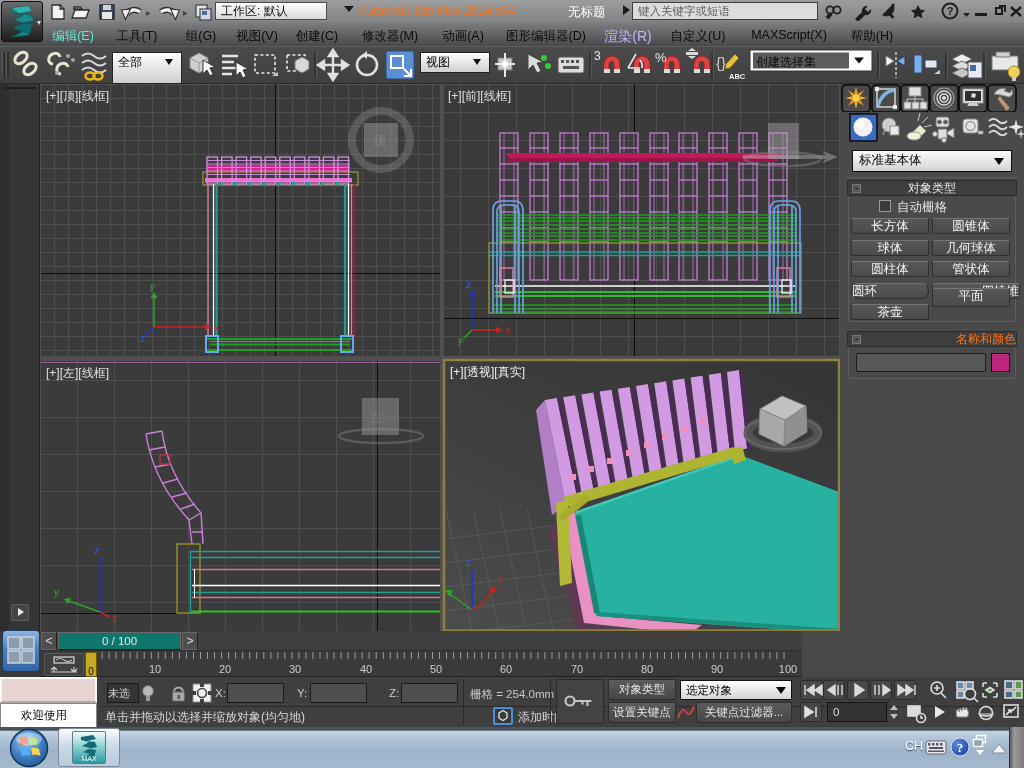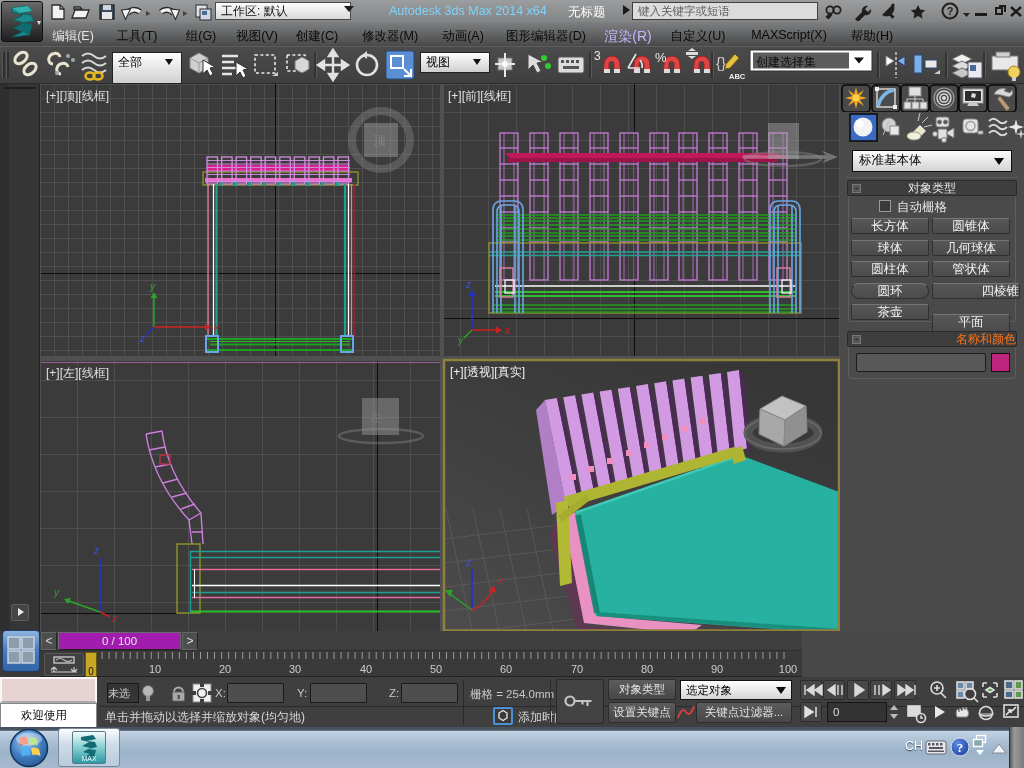--- a/index.html
+++ b/index.html
@@ -39,23 +39,23 @@
   <path d="M5 10 A8 7 0 0 1 18 8" stroke="#2b2b2b" stroke-width="6" fill="none"></path>
   <path d="M5 10 A8 7 0 0 1 18 8" stroke="#f0f0f0" stroke-width="3.4" fill="none"></path>
   <path d="M-0.5 6 L8.5 5 L3.5 15.5 Z" fill="#f0f0f0" stroke="#2b2b2b" stroke-width="1.1"></path>
  </g>
  <path d="M139 9 l4.5 2.5 -4.5 2.5 z" fill="#444"></path>
  <rect x="152" y="3" width="11" height="12" fill="#dfe3e8" stroke="#2b2b2b"></rect>
  <rect x="156" y="7" width="11" height="11" fill="#cdd6e4" stroke="#2b2b2b"></rect>
  <rect x="158" y="9" width="5" height="4" fill="#4a6a9a"></rect>
 </svg>
 
-<div class="a" style="left:215px;top:2px;width:136px;height:18px;background:linear-gradient(180deg,#fdfdfd,#d9d9d9);border:1px solid #4a4a4a;color:#111;font-size:12px;line-height:17px;padding-left:5px">工作区: 默认</div>
+<div class="a" style="left:215px;top:2px;width:112px;height:18px;background:linear-gradient(180deg,#fdfdfd,#d9d9d9);border:1px solid #4a4a4a;color:#111;font-size:12px;line-height:17px;padding-left:5px">工作区: 默认</div>
 <div class="a" style="left:344px;top:6px;width:0;height:0;border:5px solid transparent;border-top:6px solid #1c1c1c"></div>
-<div class="a tx" style="left:389px;top:4px;color:#7dd3fc;font-size:12.5px">Autodesk 3ds Max  2014 x64</div>
+<div class="a tx" style="left:358px;top:4px;color:#f97316;font-size:12.5px">Autodesk 3ds Max  2014 x64</div>
 <div class="a tx" style="left:568px;top:4px;color:#fff;font-size:12.5px">无标题</div>
 <div class="a" style="left:623px;top:5px;width:0;height:0;border:5px solid transparent;border-left:7px solid #1a1a1a"></div>
 
 <div class="a" style="left:632px;top:2px;width:186px;height:18px;background:#dcdcdc;border:1px solid #3f3f3f;color:#5e5e5e;font-size:11.5px;line-height:16px;padding-left:5px">键入关键字或短语</div>
 <svg class="a" style="left:822px;top:2px" width="150" height="19" viewBox="0 0 150 19">
  <g fill="#1f1f1f">
   <circle cx="8" cy="8" r="3.6" fill="none" stroke="#1f1f1f" stroke-width="1.8"></circle>
   <circle cx="15" cy="8" r="3.6" fill="none" stroke="#1f1f1f" stroke-width="1.8"></circle>
   <rect x="5" y="11" width="4" height="6" transform="rotate(40 7 14)"></rect>
   <path d="M46 4 a5 5 0 0 0 -6 6 l-7 7 3 3 7 -7 a5 5 0 0 0 6 -6 l-3 3 -3 -3 z"></path>
@@ -68,21 +68,21 @@
  <text x="128" y="13" font-size="11" font-weight="bold" fill="#1f1f1f" text-anchor="middle">?</text>
  <path d="M141 11 l3.5 4 3.5 -4 z" fill="#222"></path>
 </svg>
 
 <div class="a" style="left:975px;top:13px;width:12px;height:3px;background:#1b1b1b"></div>
 <div class="a" style="left:995px;top:7px;width:8px;height:8px;border:2px solid #1b1b1b"></div>
 <div class="a" style="left:999px;top:5px;width:7px;height:7px;border:2px solid #1b1b1b;border-left:none;border-bottom:none"></div>
 <svg class="a" style="left:1010px;top:6px" width="12" height="11">
     <path d="M1 1 L11 10 M11 1 L1 10" stroke="#1b1b1b" stroke-width="2.4"></path>
   </svg>
-<div class="a tx" style="left:73px;top:28px;transform:translateX(-50%);color:#e5e5e5;font-size:12.5px">编辑(E)</div>
+<div class="a tx" style="left:73px;top:28px;transform:translateX(-50%);color:#5eead4;font-size:12.5px">编辑(E)</div>
 <div class="a tx" style="left:137px;top:28px;transform:translateX(-50%);color:#0a0a0a;font-size:12.5px">工具(T)</div>
 <div class="a tx" style="left:201px;top:28px;transform:translateX(-50%);color:#0a0a0a;font-size:12.5px">组(G)</div>
 <div class="a tx" style="left:257px;top:28px;transform:translateX(-50%);color:#0a0a0a;font-size:12.5px">视图(V)</div>
 <div class="a tx" style="left:317px;top:28px;transform:translateX(-50%);color:#0a0a0a;font-size:12.5px">创建(C)</div>
 <div class="a tx" style="left:390px;top:28px;transform:translateX(-50%);color:#0a0a0a;font-size:12.5px">修改器(M)</div>
 <div class="a tx" style="left:463px;top:28px;transform:translateX(-50%);color:#0a0a0a;font-size:12.5px">动画(A)</div>
 <div class="a tx" style="left:546px;top:28px;transform:translateX(-50%);color:#0a0a0a;font-size:12.5px">图形编辑器(D)</div>
 <div class="a tx" style="left:628px;top:28px;transform:translateX(-50%);color:#c4b5fd;font-size:14px">渲染(R)</div>
 <div class="a tx" style="left:698px;top:28px;transform:translateX(-50%);color:#0a0a0a;font-size:12.5px">自定义(U)</div>
 <div class="a tx" style="left:789px;top:28px;transform:translateX(-50%);color:#0a0a0a;font-size:12.5px">MAXScript(X)</div>
@@ -735,43 +735,43 @@
     <div style="text-align:center;color:#e8e8e8;font-size:12px;line-height:15px">对象类型</div>
   </div>
 <div class="a" style="left:879px;top:200px;width:12px;height:12px;background:#3a3a3a;border:1.5px solid #999"></div>
 <div class="a tx" style="left:897px;top:199px;color:#e0e0e0;font-size:12.5px">自动栅格</div>
 <div class="a" style="left:851px;top:218px;width:78px;height:16px;background:linear-gradient(180deg,#575757,#4b4b4b);border:1px solid #303030;border-top-color:#757575;border-radius:2px;color:#f2f2f2;font-size:12.5px;line-height:14px;text-align:center">长方体</div>
 <div class="a" style="left:932px;top:218px;width:78px;height:16px;background:linear-gradient(180deg,#575757,#4b4b4b);border:1px solid #303030;border-top-color:#757575;border-radius:2px;color:#f2f2f2;font-size:12.5px;line-height:14px;text-align:center">圆锥体</div>
 <div class="a" style="left:851px;top:240px;width:78px;height:16px;background:linear-gradient(180deg,#575757,#4b4b4b);border:1px solid #303030;border-top-color:#757575;border-radius:2px;color:#f2f2f2;font-size:12.5px;line-height:14px;text-align:center">球体</div>
 <div class="a" style="left:932px;top:240px;width:78px;height:16px;background:linear-gradient(180deg,#575757,#4b4b4b);border:1px solid #303030;border-top-color:#757575;border-radius:2px;color:#f2f2f2;font-size:12.5px;line-height:14px;text-align:center">几何球体</div>
 <div class="a" style="left:851px;top:261px;width:78px;height:16px;background:linear-gradient(180deg,#575757,#4b4b4b);border:1px solid #303030;border-top-color:#757575;border-radius:2px;color:#f2f2f2;font-size:12.5px;line-height:14px;text-align:center">圆柱体</div>
 <div class="a" style="left:932px;top:261px;width:78px;height:16px;background:linear-gradient(180deg,#575757,#4b4b4b);border:1px solid #303030;border-top-color:#757575;border-radius:2px;color:#f2f2f2;font-size:12.5px;line-height:14px;text-align:center">管状体</div>
-<div class="a" style="left:851px;top:283px;width:78px;height:16px;background:linear-gradient(180deg,#575757,#4b4b4b);border:1px solid #303030;border-top-color:#757575;border-radius:8px;color:#f2f2f2;font-size:12.5px;line-height:14px;text-align:center">圆环</div>
+<div class="a" style="left:851px;top:283px;width:78px;height:16px;background:linear-gradient(180deg,#575757,#4b4b4b);border:1px solid #303030;border-top-color:#757575;border-radius:8px;color:#f2f2f2;font-size:12.5px;line-height:14px;">圆环</div>
 <div class="a" style="left:932px;top:283px;width:88px;height:16px;background:linear-gradient(180deg,#575757,#4b4b4b);border:1px solid #303030;border-top-color:#757575;border-radius:2px;color:#f2f2f2;font-size:12.5px;line-height:14px;text-align:right">四棱锥</div>
 <div class="a" style="left:851px;top:304px;width:78px;height:16px;background:linear-gradient(180deg,#575757,#4b4b4b);border:1px solid #303030;border-top-color:#757575;border-radius:2px;color:#f2f2f2;font-size:12.5px;line-height:14px;text-align:center">茶壶</div>
-<div class="a" style="left:932px;top:314px;width:78px;height:19px;background:linear-gradient(180deg,#575757,#4b4b4b);border:1px solid #303030;border-top-color:#757575;border-radius:2px;color:#f2f2f2;font-size:12.5px;line-height:14px;text-align:center">平面</div>
+<div class="a" style="left:932px;top:288px;width:78px;height:19px;background:linear-gradient(180deg,#575757,#4b4b4b);border:1px solid #303030;border-top-color:#757575;border-radius:2px;color:#f2f2f2;font-size:12.5px;line-height:14px;text-align:center">平面</div>
 <div class="a" style="left:847px;top:331px;width:170px;height:16px;background:#3e3e3e;border:1px solid #2a2a2a;border-radius:2px">
     <div class="a" style="left:4px;top:3px;width:9px;height:9px;background:#575757;border:1px solid #777;color:#000;font-size:9px;line-height:7px;text-align:center">-</div>
     <div style="text-align:right;color:#f97316;font-size:12px;line-height:15px">名称和颜色</div>
   </div>
 <div class="a" style="left:856px;top:353px;width:130px;height:19px;background:#585858;border:1.5px solid #1c1c1c;border-radius:2px"></div>
 <div class="a" style="left:991px;top:353px;width:19px;height:19px;background:#c0257e;border:1.5px solid #111"></div>
 <div class="a" style="left:40px;top:631px;width:762px;height:20px;background:#3f3f3f;border-bottom:1px solid #2e2e2e"></div>
 <div class="a" style="left:2px;top:630px;width:38px;height:42px;background:linear-gradient(180deg,#8fb4e0,#4a7ec0 45%,#3264a8);border:1px solid #1e3c64;border-radius:4px">
 <svg width="36" height="40">
       <g fill="#8e9dac" stroke="#c8d4e0" stroke-width="1.5">
 <rect x="5" y="6" width="12" height="12"></rect>
         <rect x="19" y="6" width="12" height="12"></rect>
 <rect x="5" y="20" width="12" height="12"></rect>
         <rect x="19" y="20" width="12" height="12"></rect>
 </g>
     </svg></div>
 <div class="a" style="left:802px;top:631px;width:222px;height:46px;background:#484848"></div>
 <div class="a" style="left:41px;top:632px;width:16px;height:18px;background:#4e4e4e;border:1px solid #666;border-right-color:#222;color:#ddd;font-size:12px;text-align:center;line-height:16px">&lt;</div>
-<div class="a" style="left:58px;top:632px;width:123px;height:18px;background:#a21caf;border:1px solid #6a6a6a;border-bottom-color:#222;color:#e8e8e8;font-size:11.5px;text-align:center;line-height:16px">0 / 100</div>
+<div class="a" style="left:58px;top:632px;width:123px;height:18px;background:#0f766e;border:1px solid #6a6a6a;border-bottom-color:#222;color:#e8e8e8;font-size:11.5px;text-align:center;line-height:16px">0 / 100</div>
 <div class="a" style="left:182px;top:632px;width:16px;height:18px;background:#4e4e4e;border:1px solid #666;border-right-color:#222;color:#ddd;font-size:12px;text-align:center;line-height:16px">&gt;</div>
 <div class="a" style="left:40px;top:652px;width:762px;height:25px;background:#3a3a3a;border-bottom:1px solid #222"></div>
 <div class="a" style="left:44px;top:653px;width:40px;height:23px;background:#404040;border:1px solid #585858;border-radius:2px">
 <svg width="38" height="21">
       <g fill="none" stroke="#ddd" stroke-width="1.2">
 <rect x="9" y="3" width="20" height="6"></rect>
         <path d="M11 6 q4 -3 8 0 t8 0" stroke="#bbb"></path>
 <path d="M9 13 v5 m0 -5 l-3 3 m3 -3 l3 3 M29 18 v-5 m0 5 l-3 -3 m3 3 l3 -3 M6 18 h26" stroke="#ccc"></path>
 </g>
     </svg></div>

